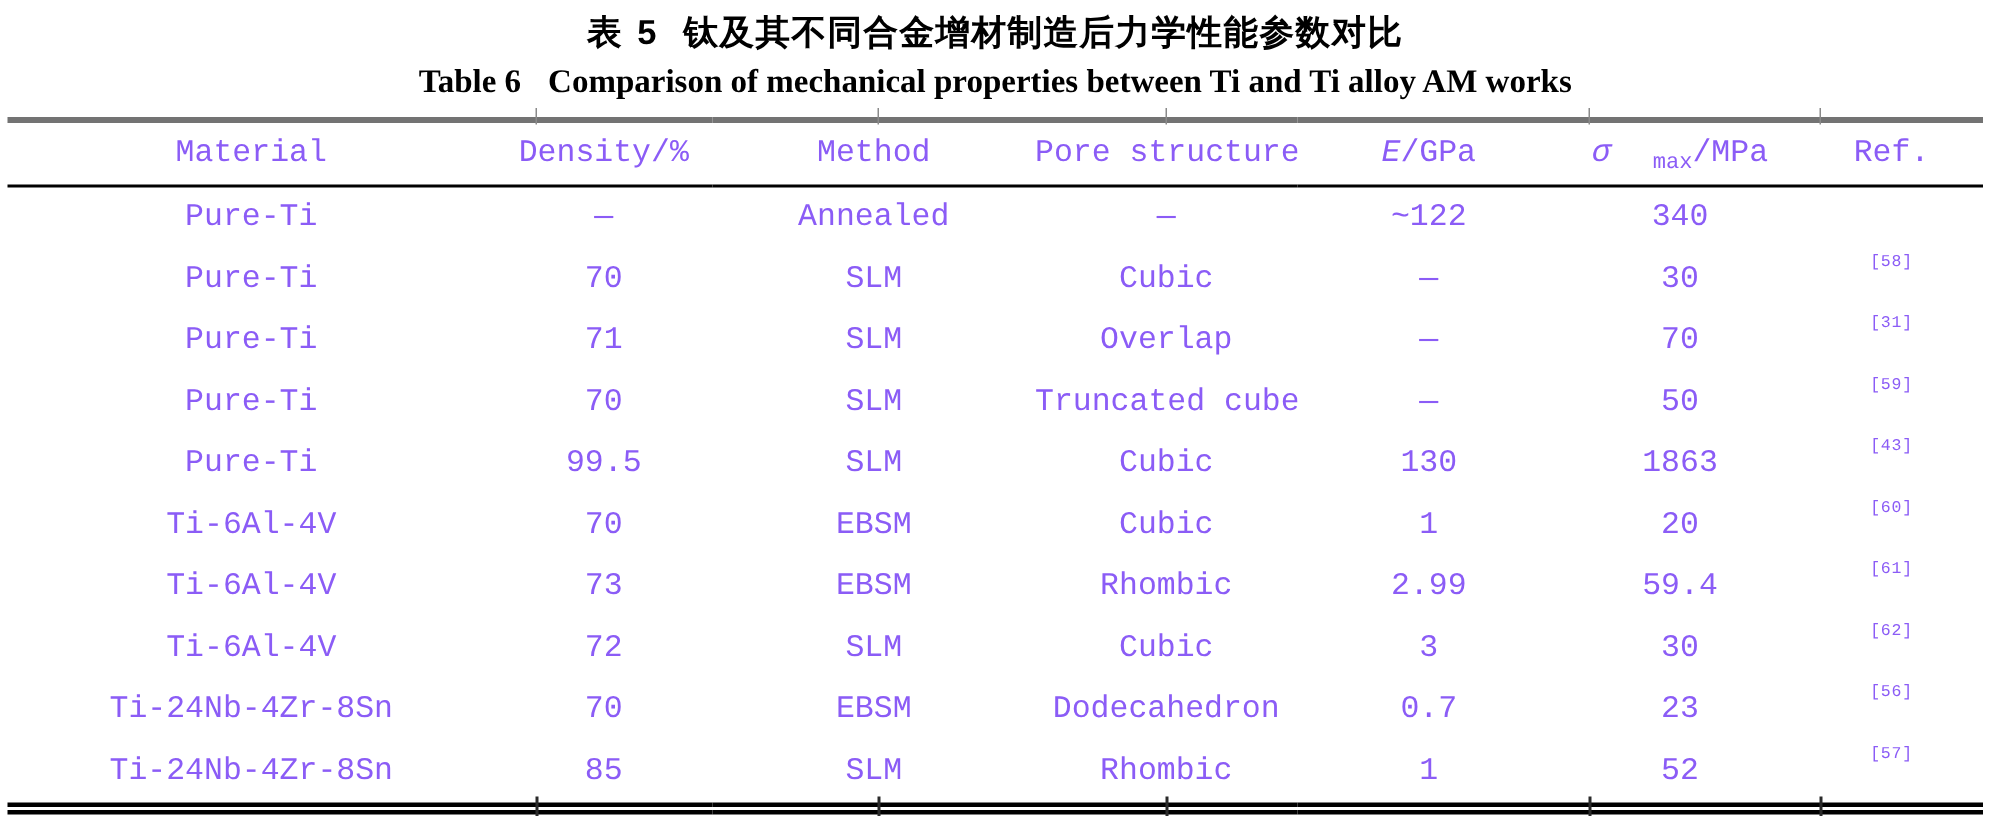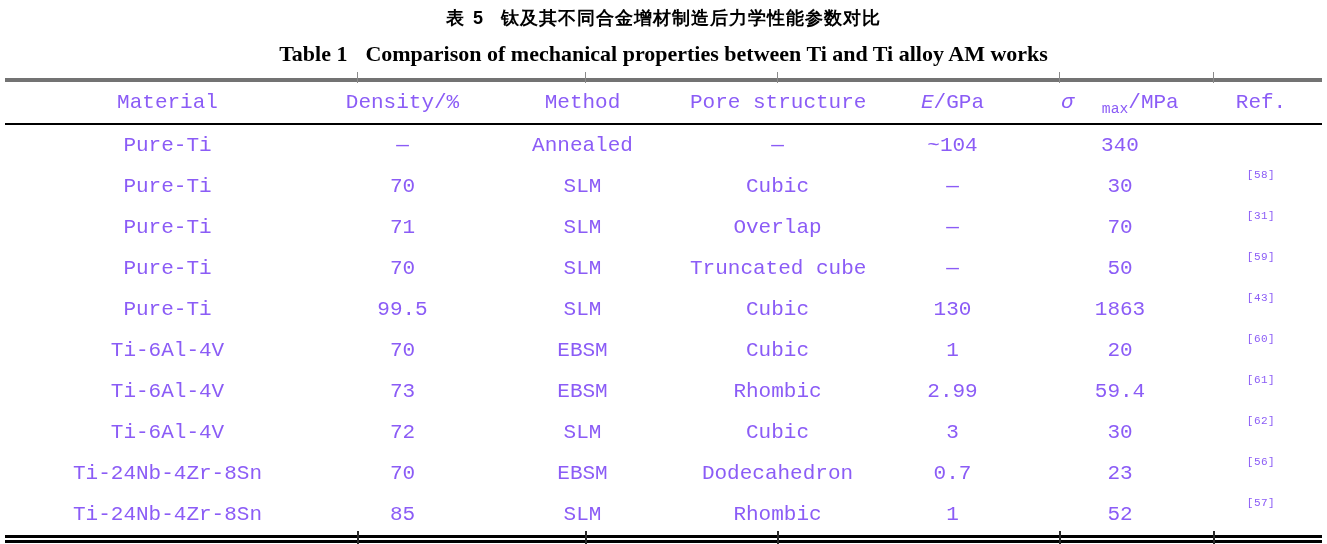--- a/index.html
+++ b/index.html
@@ -18,21 +18,21 @@
 
   
   .title-zh {
     position: absolute;
     top: 6px;
     left: 0;
     width: 100%;
     text-align: center;
     font-family: "Liberation Sans", sans-serif;
     font-weight: 700;
-    font-size: 18px;
+    font-size: 23px;
     letter-spacing: 1px;
     color: #000;
     white-space: nowrap;
   }
   .title-zh .cap-label { margin-right: 16px; letter-spacing: 2px; }
 
   .title-en {
     position: absolute;
     top: 41px;
     left: 0;
@@ -113,21 +113,21 @@
 </head>
 <body>
 
 <div id="page">
 
   <div class="title-zh">
     <span class="cap-label">表 5</span><span>钛及其不同合金增材制造后力学性能参数对比</span>
   </div>
 
   <div class="title-en">
-    <span class="cap-label">Table 1</span><span>Comparison of mechanical properties between Ti and Ti alloy AM works</span>
+    <span class="cap-label">Table 6</span><span>Comparison of mechanical properties between Ti and Ti alloy AM works</span>
   </div>
 
   <div class="tbl-wrap">
     <table class="paper-table">
       <colgroup>
         <col style="width:325px">
         <col style="width:145px">
         <col style="width:215px">
         <col style="width:175px">
         <col style="width:175px">
@@ -144,21 +144,21 @@
           <th><span class="it">σ</span><sub>max</sub><span>/MPa</span></th>
           <th><span>Ref.</span></th>
         </tr>
       </thead>
       <tbody>
           <tr>
             <td>Pure-Ti</td>
             <td>—</td>
             <td>Annealed</td>
             <td>—</td>
-            <td>~104</td>
+            <td>~122</td>
             <td>340</td>
             <td><sup></sup></td>
           </tr>
           <tr>
             <td>Pure-Ti</td>
             <td>70</td>
             <td>SLM</td>
             <td>Cubic</td>
             <td>—</td>
             <td>30</td>

